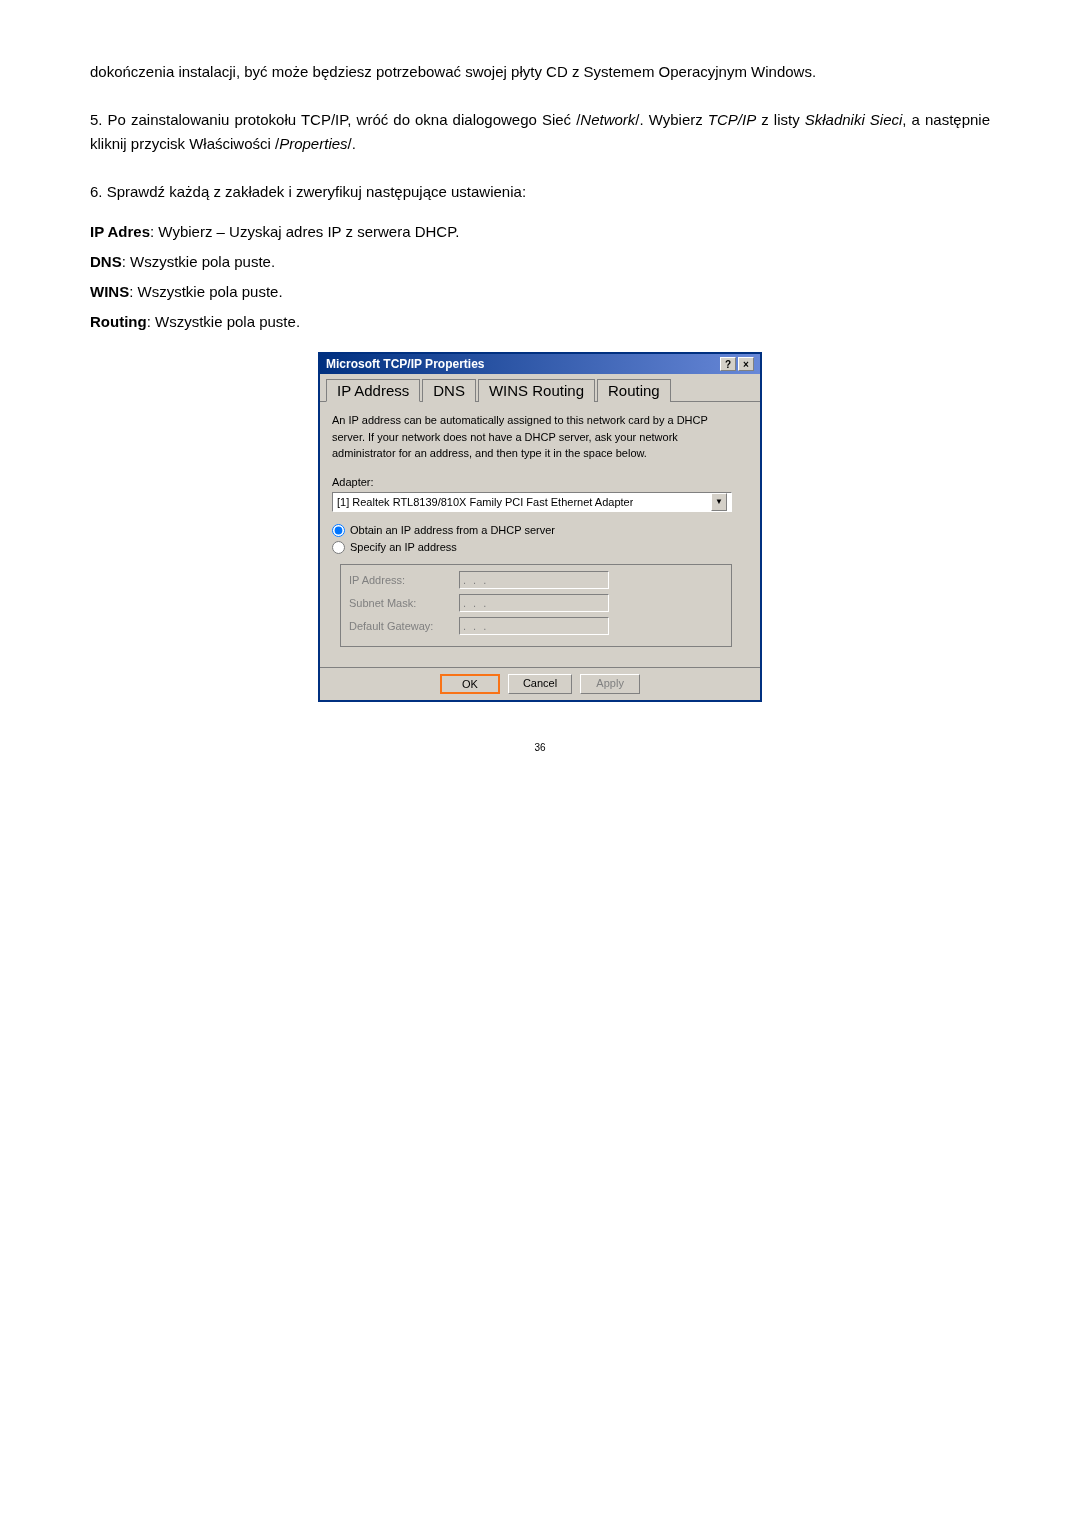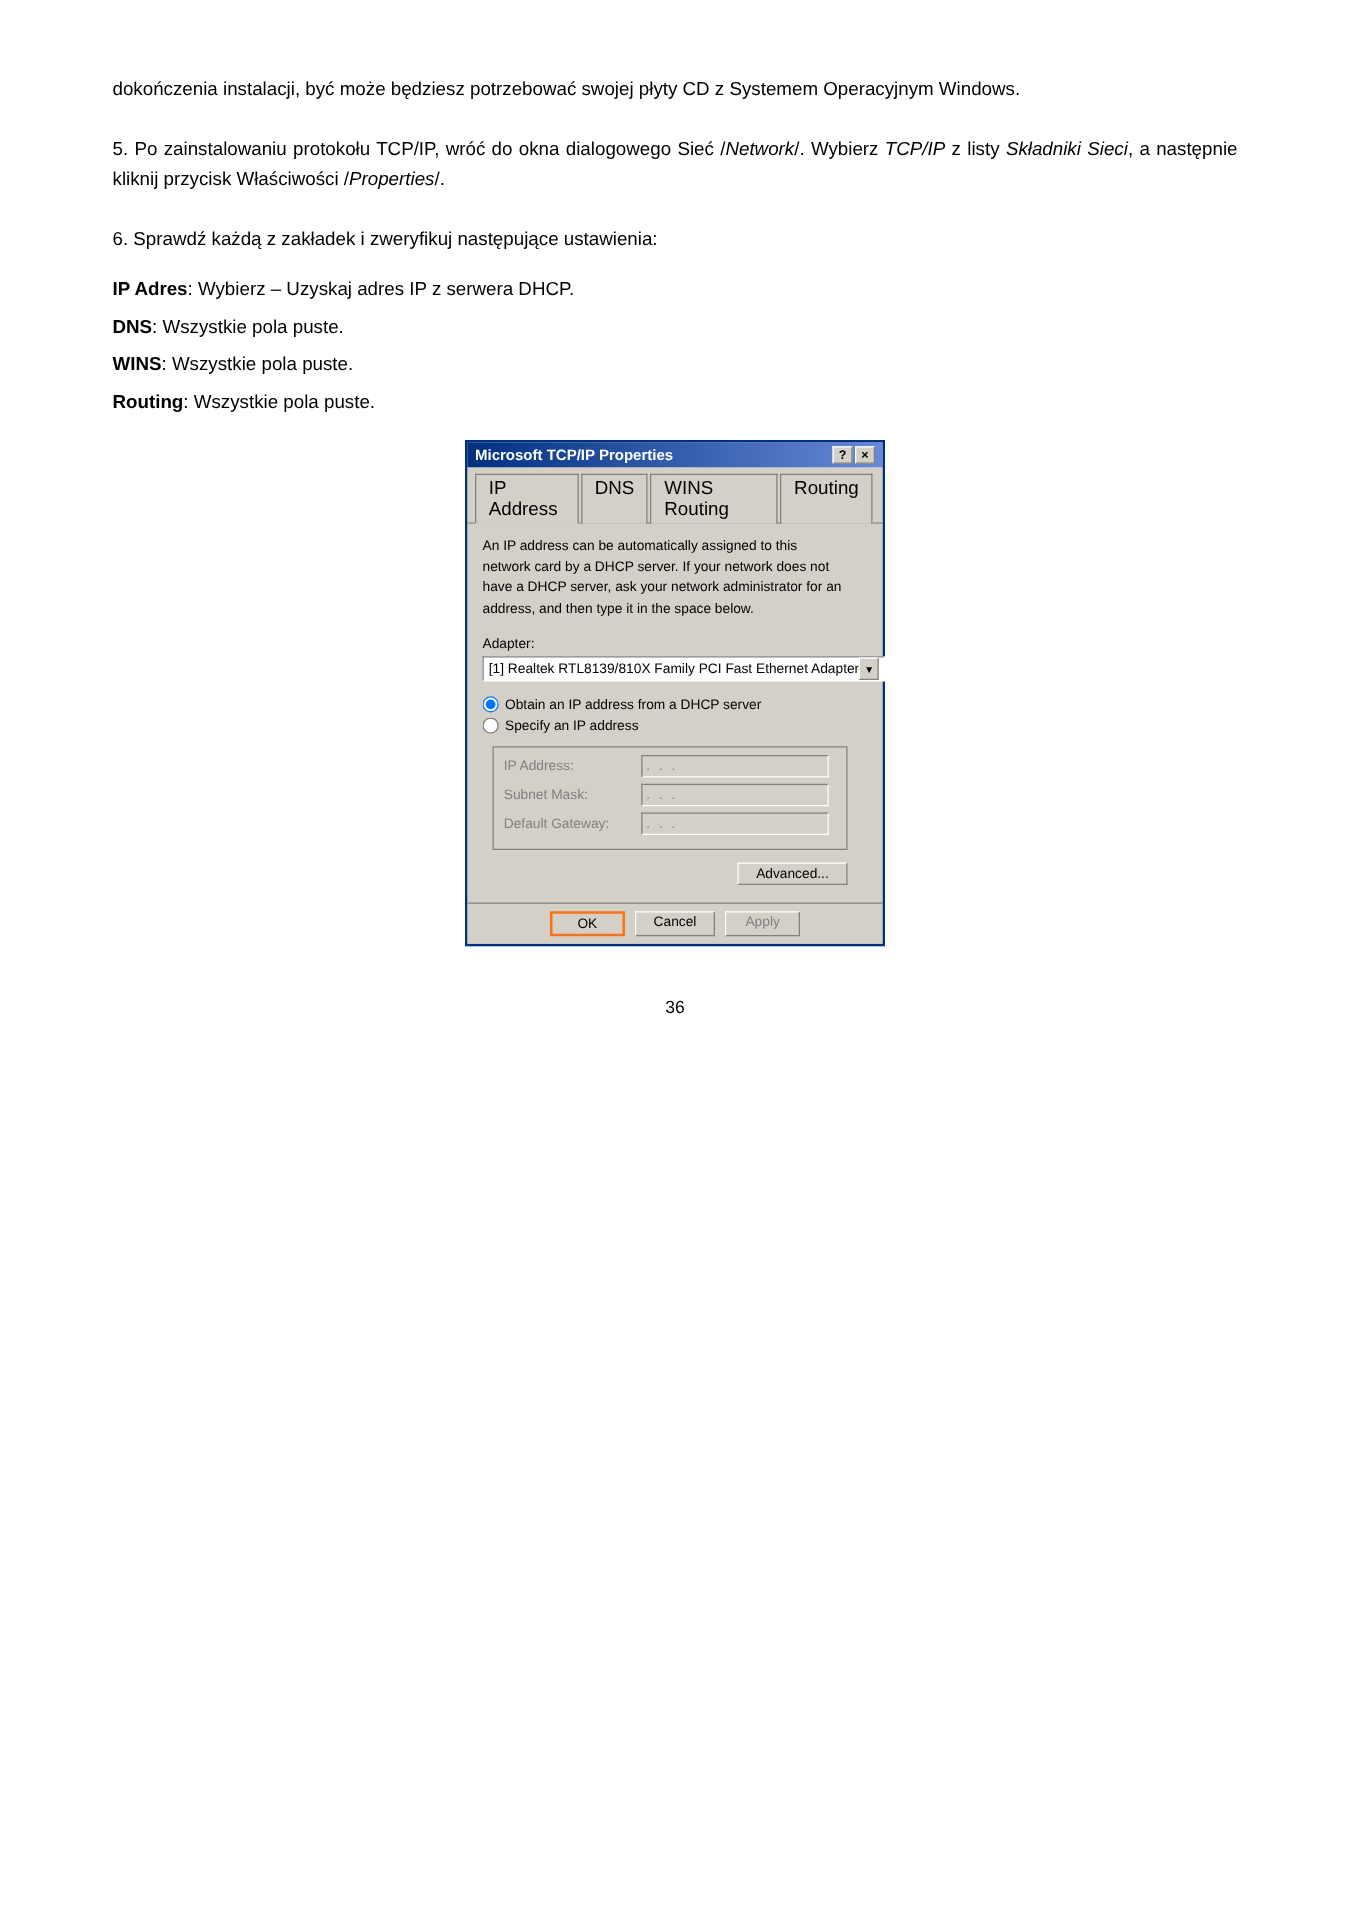--- a/index.html
+++ b/index.html
@@ -32,21 +32,21 @@
     }
     .list-item b {
       font-weight: bold;
     }
     .dialog-wrapper {
       display: flex;
       justify-content: center;
       margin: 18px 0 30px 0;
     }
     .dialog {
-      width: 336px;
+      width: 444px;
       border: 2px solid #003080;
       background: #d4d0c8;
       font-family: "Arial", sans-serif;
       font-size: 12px;
       color: #000;
     }
     .dialog-titlebar {
       background: linear-gradient(to right, #003080, #6888d8);
       color: #fff;
       font-weight: bold;
@@ -227,21 +227,21 @@
       background: #d4d0c8;
       border-top: 1px solid #808080;
       display: flex;
       justify-content: center;
       gap: 8px;
       padding: 6px 10px;
     }
     .page-number {
       text-align: center;
       margin-top: 40px;
-      font-size: 14px;
+      font-size: 10px;
     }
   </style>
 </head>
 <body>
 
 <div class="page-content">
 
   <p class="paragraph">dokończenia instalacji, być może będziesz potrzebować swojej płyty CD z Systemem Operacyjnym Windows.</p>
 
   <p class="paragraph">
@@ -326,23 +326,20 @@
           <div class="field-row">
             <div class="field-label">
               <span style="color:#808080;">Default Gateway:</span>
             </div>
             <div class="field-input disabled">
               <span class="dots">. . .</span>
             </div>
           </div>
         </div>
 
-        <div class="advanced-row">
-          <div class="win-button">Advanced...</div>
-        </div>
 
       </div>
 
       <div class="dialog-footer">
         <div class="win-button default">OK</div>
         <div class="win-button">Cancel</div>
         <div class="win-button" style="color:#808080;">Apply</div>
       </div>
 
     </div>

